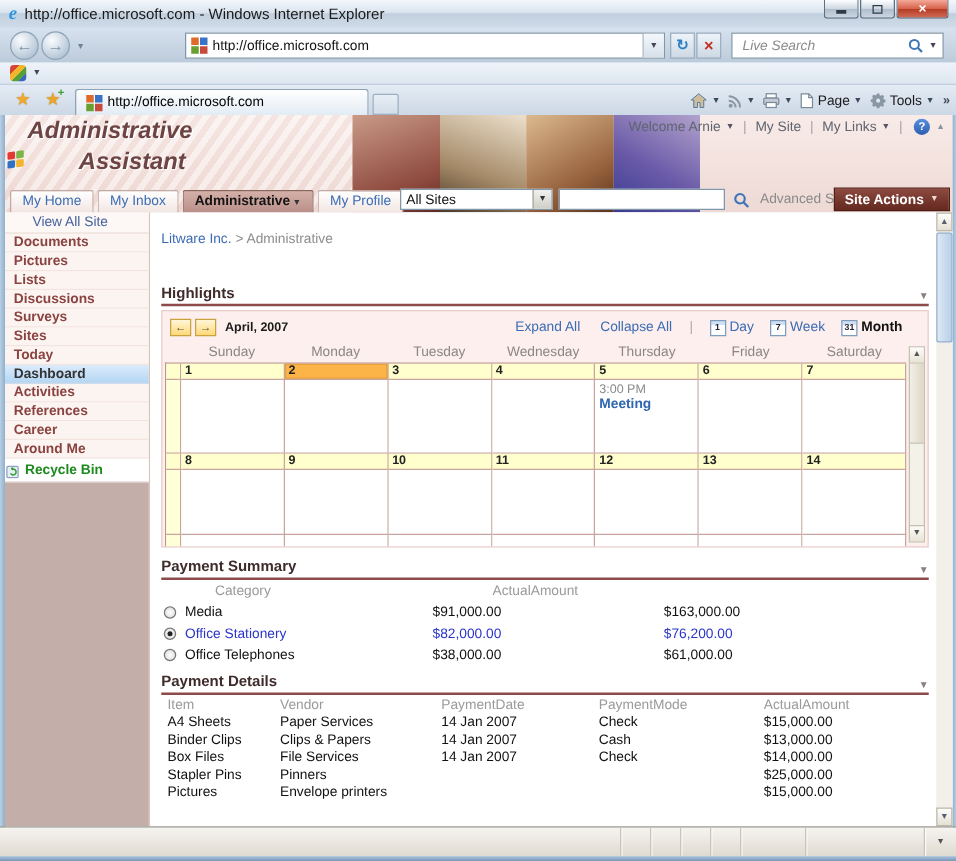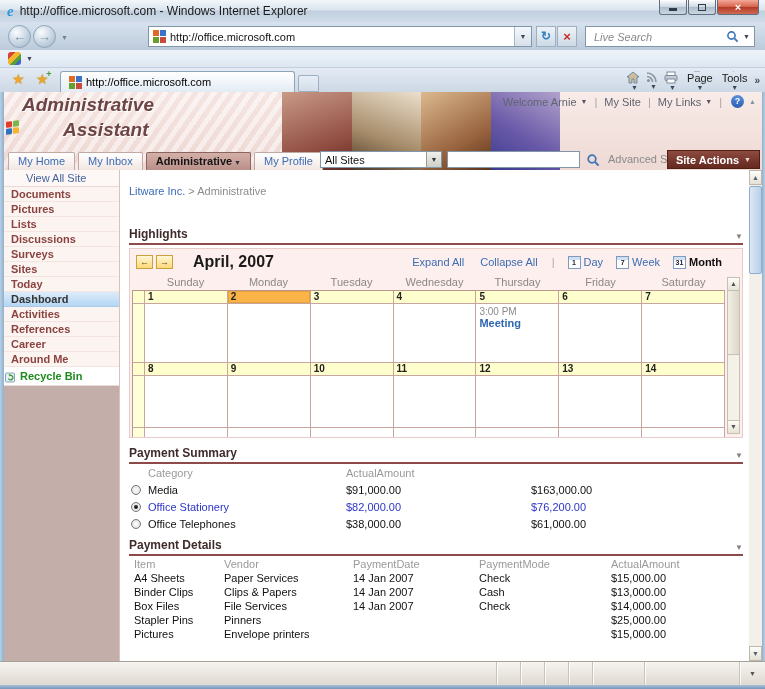--- a/index.html
+++ b/index.html
@@ -34,21 +34,21 @@
   .orb{width:13px;height:13px;border-radius:3px;background:linear-gradient(135deg,#d84438 0 30%,#f2b62e 30% 55%,#55a038 55% 75%,#3a66c4 75%);}
   .mbdd{font-size:7px;color:#445;margin-left:5px;}
   .tabrow{position:absolute;left:0;top:68px;width:765px;height:24px;background:linear-gradient(#e4ebf4,#ccd8e5);}
   .star{position:absolute;top:3px;font-size:14px;color:#f0a82e;text-shadow:0 0 1px #a97820;}
   .star.fav{left:12px;}
   .star.add{left:36px;color:#e8a72c;}
   .star.add .plus{position:absolute;right:-3px;top:-2px;color:#3f9e2f;font-size:9px;font-weight:bold;text-shadow:none;}
   .tab{position:absolute;left:60px;top:3px;width:235px;height:21px;border:1px solid #8fa3b6;border-bottom:none;border-radius:3px 3px 0 0;background:linear-gradient(#ffffff,#e2ebf4);display:flex;align-items:center;padding-left:4px;}
   .tabstub{position:absolute;left:298px;top:7px;width:21px;height:17px;border:1px solid #9db0c2;border-radius:2px 2px 0 0;background:linear-gradient(#e8eef5,#d2dde8);}
   .cmdbar{position:absolute;right:5px;top:2px;height:21px;display:flex;align-items:center;}
-  .cbtn{display:flex;align-items:center;padding:0 3px;height:20px;color:#1a1a1a;flex-direction:column;}
+  .cbtn{display:flex;align-items:center;padding:0 3px;height:20px;color:#1a1a1a;}
   .cdd{font-size:7px;color:#3a4a5a;margin-left:3px;}
   .chev{color:#3a4a5a;font-weight:bold;font-size:10px;margin-left:4px;}
   
   .edgeL{position:absolute;left:0;top:92px;width:4px;height:593px;background:linear-gradient(90deg,#b9cfe4,#8fb0cd);}
   .edgeR{position:absolute;right:0;top:92px;width:3px;height:593px;background:linear-gradient(90deg,#8fb0cd,#b9cfe4);}
   
   .banner{position:absolute;left:4px;top:92px;width:758px;height:78px;background:linear-gradient(#f8ebe8,#eed9d4);overflow:hidden;}
   .stripes{position:absolute;left:0;top:0;width:300px;height:100%;background:repeating-linear-gradient(125deg,rgba(255,255,255,.45) 0 5px,rgba(236,211,206,.25) 5px 10px);}
   .btitle1{position:absolute;left:18px;top:2px;font:italic bold 19px "Liberation Sans",sans-serif;color:#6d4444;text-shadow:1px 1px 0 #fff;}
   .btitle2{position:absolute;left:59px;top:27px;font:italic bold 19px "Liberation Sans",sans-serif;color:#6d4444;text-shadow:1px 1px 0 #fff;}
@@ -92,21 +92,21 @@
   .crumbs{margin:15px 0 0 8px;color:#8c8c8c;}
   .crumbs .root{color:#3c6cb4;}
   .lnk{color:#3c6cb4;}
   .sect-h{margin:30px 6px 0 8px;font-weight:bold;font-size:12px;color:#3f2b2b;border-bottom:2px solid #8e4a4a;padding-bottom:2px;display:flex;justify-content:space-between;align-items:flex-end;}
   .sect-h .dd{font-size:8px;color:#8a7f7f;font-weight:normal;}
   .mt8{margin-top:8px;} .mt6{margin-top:6px;}
   
   .cal{margin:3px 6px 0 8px;height:190px;position:relative;background:#fcefed;border:1px solid #e7cdc8;overflow:hidden;}
   .cal-tb{height:26px;display:flex;align-items:center;padding:0 20px 0 6px;}
   .navbtn{width:17px;height:14px;background:linear-gradient(#fff6d8,#ffd978);border:1px solid #c9a23f;font-size:9px;line-height:12px;text-align:center;color:#553;margin-right:3px;}
-  .month{font-size:16px;font-weight:bold;color:#1a1a1a;margin-left:17px;}
+  .month{font-size:10px;font-weight:bold;color:#1a1a1a;margin-left:4px;}
   .sp{flex:1;}
   .cal-tb .lnk{margin-left:16px;}
   .vsep{color:#b9a6a2;margin-left:14px;}
   .view{display:flex;align-items:center;margin-left:13px;color:#3c6cb4;}
   .view.sel{color:#111;font-weight:bold;}
   .vicon{width:13px;height:13px;border:1px solid #7d9cc0;background:linear-gradient(#cfe0f2 0 3px,#fff 3px);font-size:7px;font-weight:bold;color:#223;display:flex;align-items:center;justify-content:center;margin-right:3px;}
   .cal-wd{display:grid;grid-template-columns:12px repeat(7,1fr);height:15px;margin:0 17px 0 2px;}
   .wdcell{text-align:center;color:#8c8784;line-height:14px;}
   .cal-grid{margin:0 17px 0 2px;border-top:1px solid #bd968e;border-left:1px solid #bd968e;}
   .cal-row{display:grid;grid-template-columns:12px repeat(7,1fr);}
@@ -120,21 +120,21 @@
   .bcell.gutterc{background:#ffffd8;}
   .ev-time{color:#8a8a8a;font-size:10px;padding:2px 0 0 3px;}
   .ev-title{color:#2f66b0;font-weight:bold;padding-left:3px;}
   .cal-sb{position:absolute;top:28px;right:2px;bottom:3px;width:13px;background:#f4f1e9;border:1px solid #c5c0b2;}
   .cal-sb .u{height:13px;background:linear-gradient(#fdfcf8,#e8e3d6);border-bottom:1px solid #c5c0b2;font-size:7px;text-align:center;line-height:12px;color:#555;}
   .cal-sb .th{height:64px;background:linear-gradient(90deg,#f2efe6,#ddd7c6);border-bottom:1px solid #c5c0b2;}
   .cal-sb .d{position:absolute;bottom:0;left:0;width:100%;height:13px;background:linear-gradient(#fdfcf8,#e8e3d6);border-top:1px solid #c5c0b2;font-size:7px;text-align:center;line-height:12px;color:#555;}
   
   .psum{margin:1px 6px 0 8px;}
   .ps-row{display:grid;grid-template-columns:19px 198px 185px 1fr;align-items:center;height:17px;color:#111;}
-  .ps-row.head{height:16px;color:#9a9a9a;}
+  .ps-row.head{height:16px;color:#9a9a9a;gap:24px;}
   .ps-row .col-h{color:#9a9a9a;}
   .radio{width:10px;height:10px;border-radius:50%;border:1px solid #777;background:radial-gradient(#fff,#d8d8d8);margin-left:2px;}
   .radio.on{position:relative;}
   .radio.on::after{content:'';position:absolute;left:2px;top:2px;width:4px;height:4px;border-radius:50%;background:#222;}
   .ps-row.sel .cat,.ps-row.sel .amt{color:#2b35c8;}
   .pdet{margin:0 6px 0 13px;}
   .pd-row{display:grid;grid-template-columns:90px 129px 126px 132px 1fr;align-items:center;height:14px;color:#111;}
   .pd-row.head{height:15px;}
   .pd-row .col-h{color:#9a9a9a;}
   

